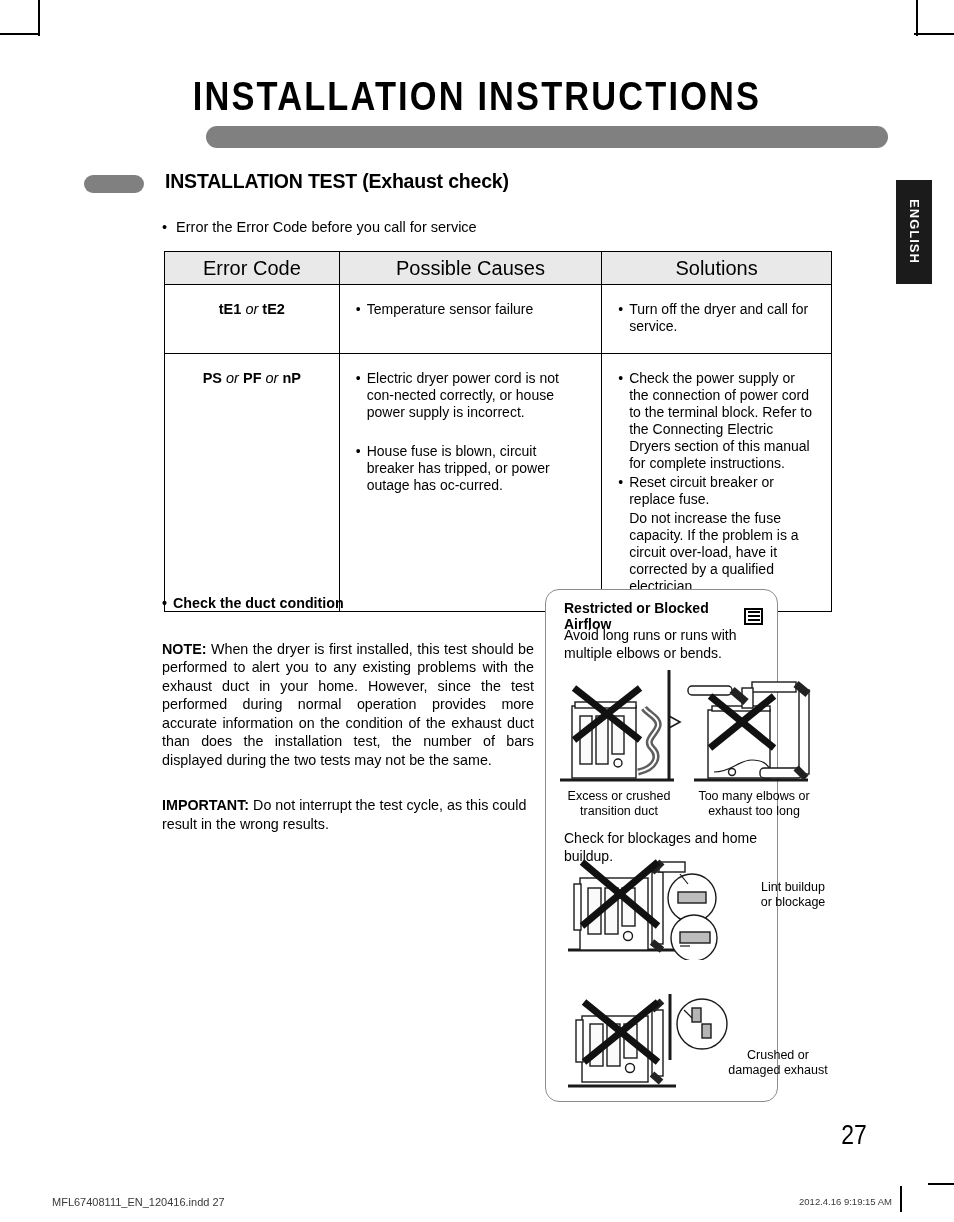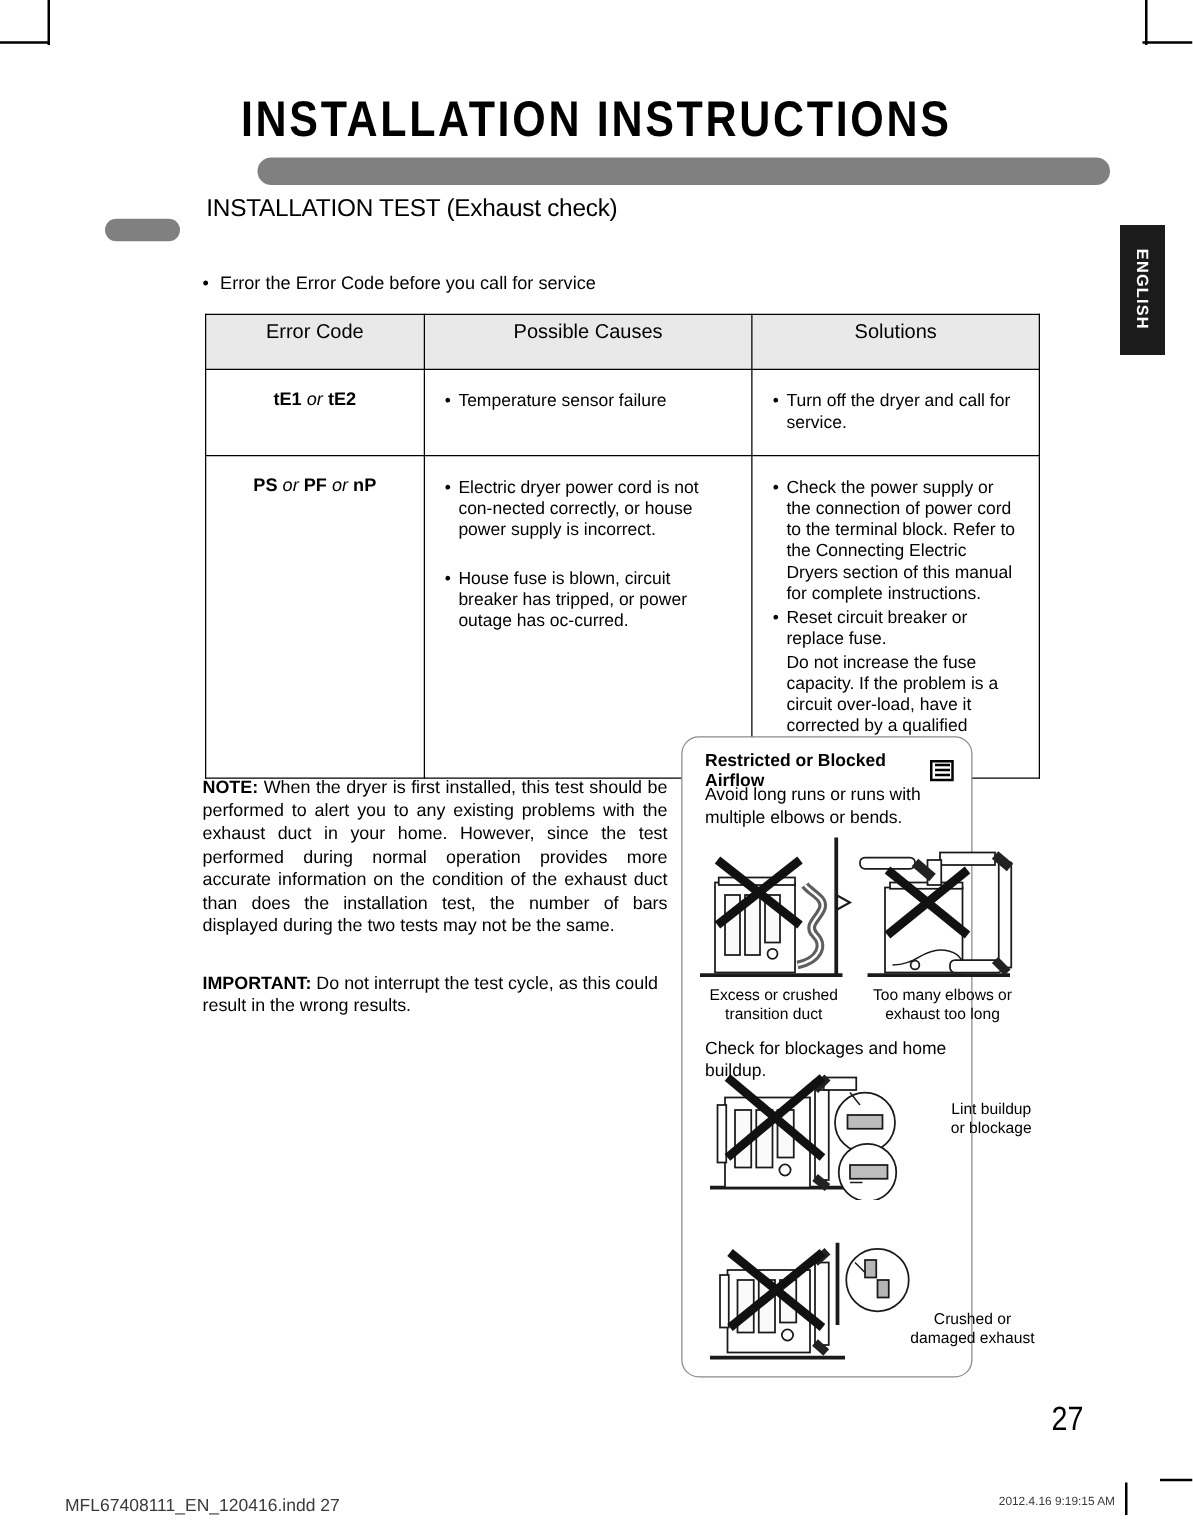--- a/index.html
+++ b/index.html
@@ -29,22 +29,22 @@
     position:absolute;left:206px;top:126px;
     width:682px;height:22px;border-radius:11px;
     background:#808080;
   }
   
   .sec-pill{
     position:absolute;left:84px;top:175px;
     width:60px;height:18px;border-radius:9px;background:#808080;
   }
   .sec-title{
-    position:absolute;left:165px;top:156px;
-    font-size:19.5px;font-weight:400;letter-spacing:-0.2px;
+    position:absolute;left:165px;top:170px;
+    font-size:19.5px;font-weight:700;letter-spacing:-0.2px;
     white-space:nowrap;
   }
   
   .lang-tab{
     position:absolute;left:896px;top:180px;width:36px;height:104px;
     background:#1b1b1b;
   }
   .lang-tab span{
     display:block;
     color:#fff;font-size:13px;font-weight:700;letter-spacing:1px;
@@ -70,22 +70,22 @@
   }
   table.ec th, table.ec td{
     border:1px solid #000;
     vertical-align:top;
     padding:16px;
   }
   table.ec thead th{
     background:#e9e9e9;
     text-align:center;
     font-weight:400;
-    font-size:16px;
-    padding:5px 0 20px 0;
+    font-size:20px;
+    padding:5px 0 4px 0;
     vertical-align:middle;
   }
   .col-code{width:175px;}
   .col-cause{width:263px;}
   .col-sol{width:230px;}
   td.code{
     text-align:center;vertical-align:middle;
     font-weight:700;font-size:14.5px;
   }
   td.code i{font-weight:400;font-style:italic;}
@@ -143,21 +143,21 @@
   
   .ill{position:absolute;}
   
   .pageno{
     position:absolute;right:85px;top:1120px;
     font-family:"Liberation Sans Narrow","Liberation Sans",sans-serif;
     font-size:27px;transform:scaleX(.85);
   }
   .foot-left{
     position:absolute;left:52px;top:1196px;
-    font-size:14px;color:#3a3a3a;white-space:nowrap;
+    font-size:11px;color:#3a3a3a;white-space:nowrap;
   }
   .foot-right{
     position:absolute;right:62px;top:1196px;
     font-size:9.5px;color:#3a3a3a;white-space:nowrap;
   }
   .foot-rule{
     position:absolute;right:52px;top:1186px;width:2px;height:26px;background:#000;
   }
   .foot-rule2{
     position:absolute;right:0px;top:1183px;width:26px;height:2px;background:#000;
@@ -222,20 +222,23 @@
       <td class="cell">
         <span class="li">Check the power supply or the connection of power cord to the terminal block. Refer to the Connecting Electric Dryers section of this manual for complete instructions.</span>
         <span class="li">Reset circuit breaker or replace fuse.</span>
         <span class="sub">Do not increase the fuse capacity. If the problem is a circuit over-load, have it corrected by a qualified electrician.</span>
       </td>
     </tr>
   </tbody>
 </table>
 
 <div class="left-col">
+  <p class="bullhead">
+    <span class="b">•</span><span>Check the duct condition</span>
+  </p>
   <p class="para gap-lg just">
     <b class="lead">NOTE:</b>
     <span>When the dryer is first installed, this test should be performed to alert you to any existing problems with the exhaust duct in your home.  However, since the test performed during normal operation provides more accurate information on the condition of the exhaust duct than does the installation test, the number of bars displayed during the two tests may not be the same.</span>
   </p>
   <p class="para gap-lg">
     <b class="lead">IMPORTANT:</b>
     <span>Do not interrupt the test cycle, as this could result in the wrong results.</span>
   </p>
 </div>
 

